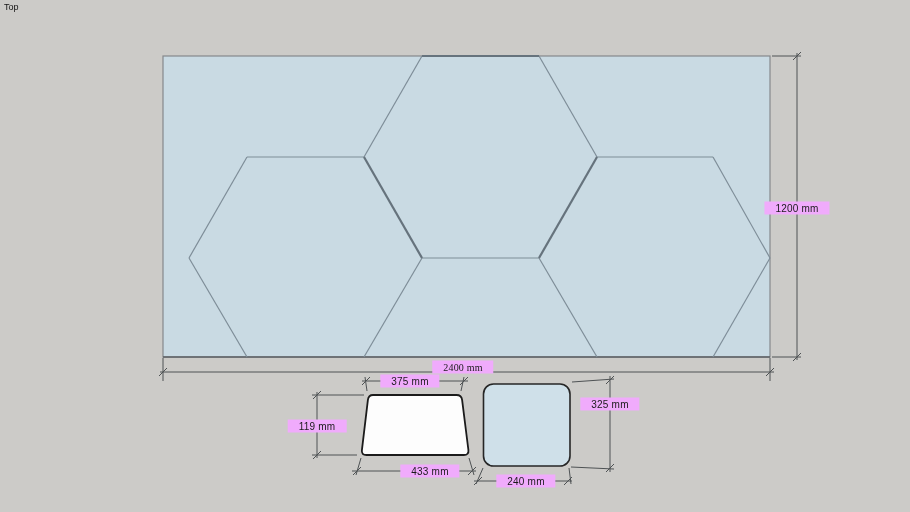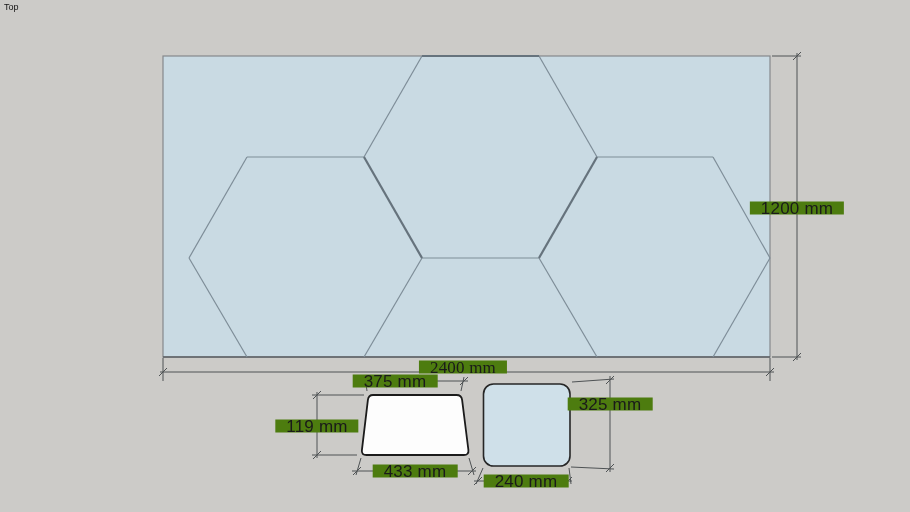--- a/index.html
+++ b/index.html
@@ -2,22 +2,22 @@
 <html><head>
 <meta charset="utf-8">
 <style>
   html,body{margin:0;padding:0;}
   body{background:#cccbc8;font-family:"Liberation Sans",sans-serif;}
   .stage{position:relative;width:910px;height:512px;background:#cccbc8;overflow:hidden;}
   .stage svg{position:absolute;left:0;top:0;}
   .view-label{position:absolute;left:4px;top:2px;font-size:9px;color:#141414;}
   .dim-label{
     position:absolute;transform:translate(-50%,-50%);
-    font-size:17px;line-height:13px;color:#1a1a1a;
-    background:#4d7c0f;padding:0 11px;white-space:nowrap;letter-spacing:.2px;
+    font-size:10px;line-height:13px;color:#1a1a1a;
+    background:#f0abfc;padding:0 11px;white-space:nowrap;letter-spacing:.2px;
   }
 </style>
 </head>
 <body>
 
 <div class="stage">
 
   <svg width="910" height="512" viewBox="0 0 910 512">
 
     <g>
@@ -111,23 +111,23 @@
       </g>
     </g>
   </svg>
 
   <div class="view-label">Top</div>
 
   <div class="dim-label" style="left:463px;top:367px;font-family:Liberation Serif, serif;">2400 mm</div>
 
   <div class="dim-label" style="left:797px;top:208px;">1200 mm</div>
 
-  <div class="dim-label" style="left:395px;top:381px;">375 mm</div>
+  <div class="dim-label" style="left:410px;top:381px;">375 mm</div>
 
   <div class="dim-label" style="left:317px;top:426px;">119 mm</div>
 
-  <div class="dim-label" style="left:415px;top:471px;">433 mm</div>
+  <div class="dim-label" style="left:430px;top:471px;">433 mm</div>
 
   <div class="dim-label" style="left:526px;top:481px;">240 mm</div>
 
   <div class="dim-label" style="left:610px;top:404px;">325 mm</div>
 
 </div>
 
 </body></html>

